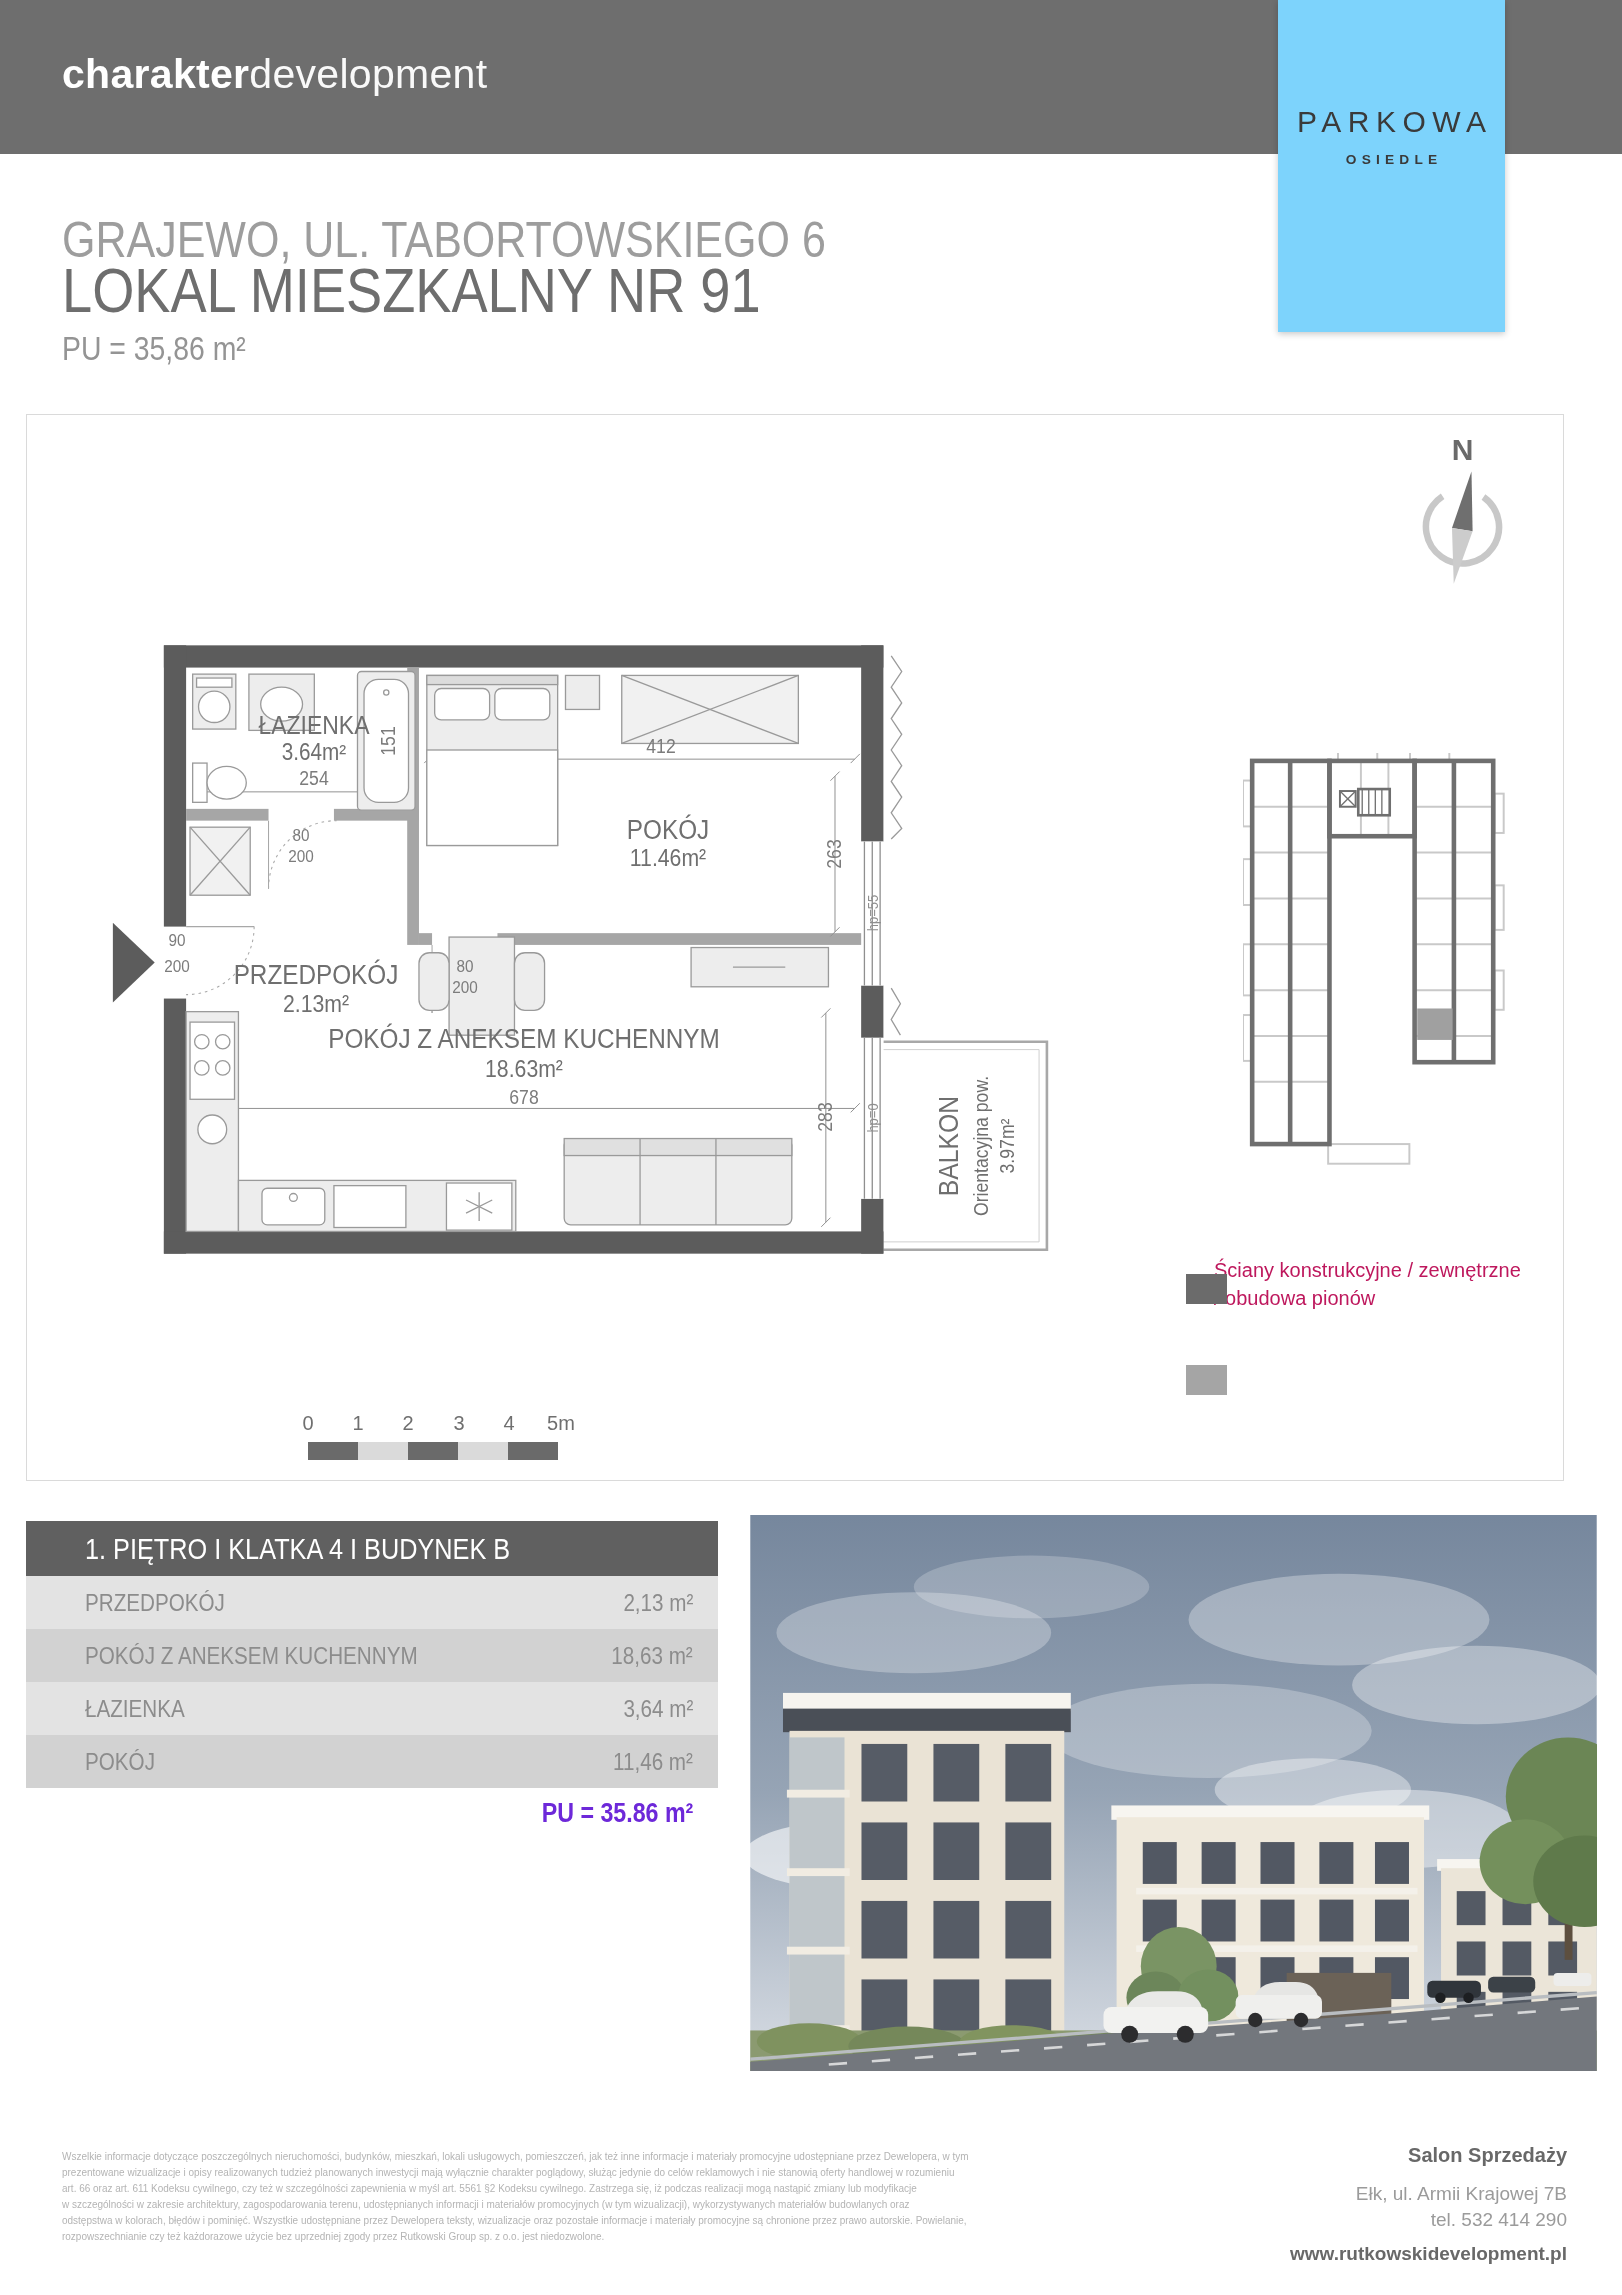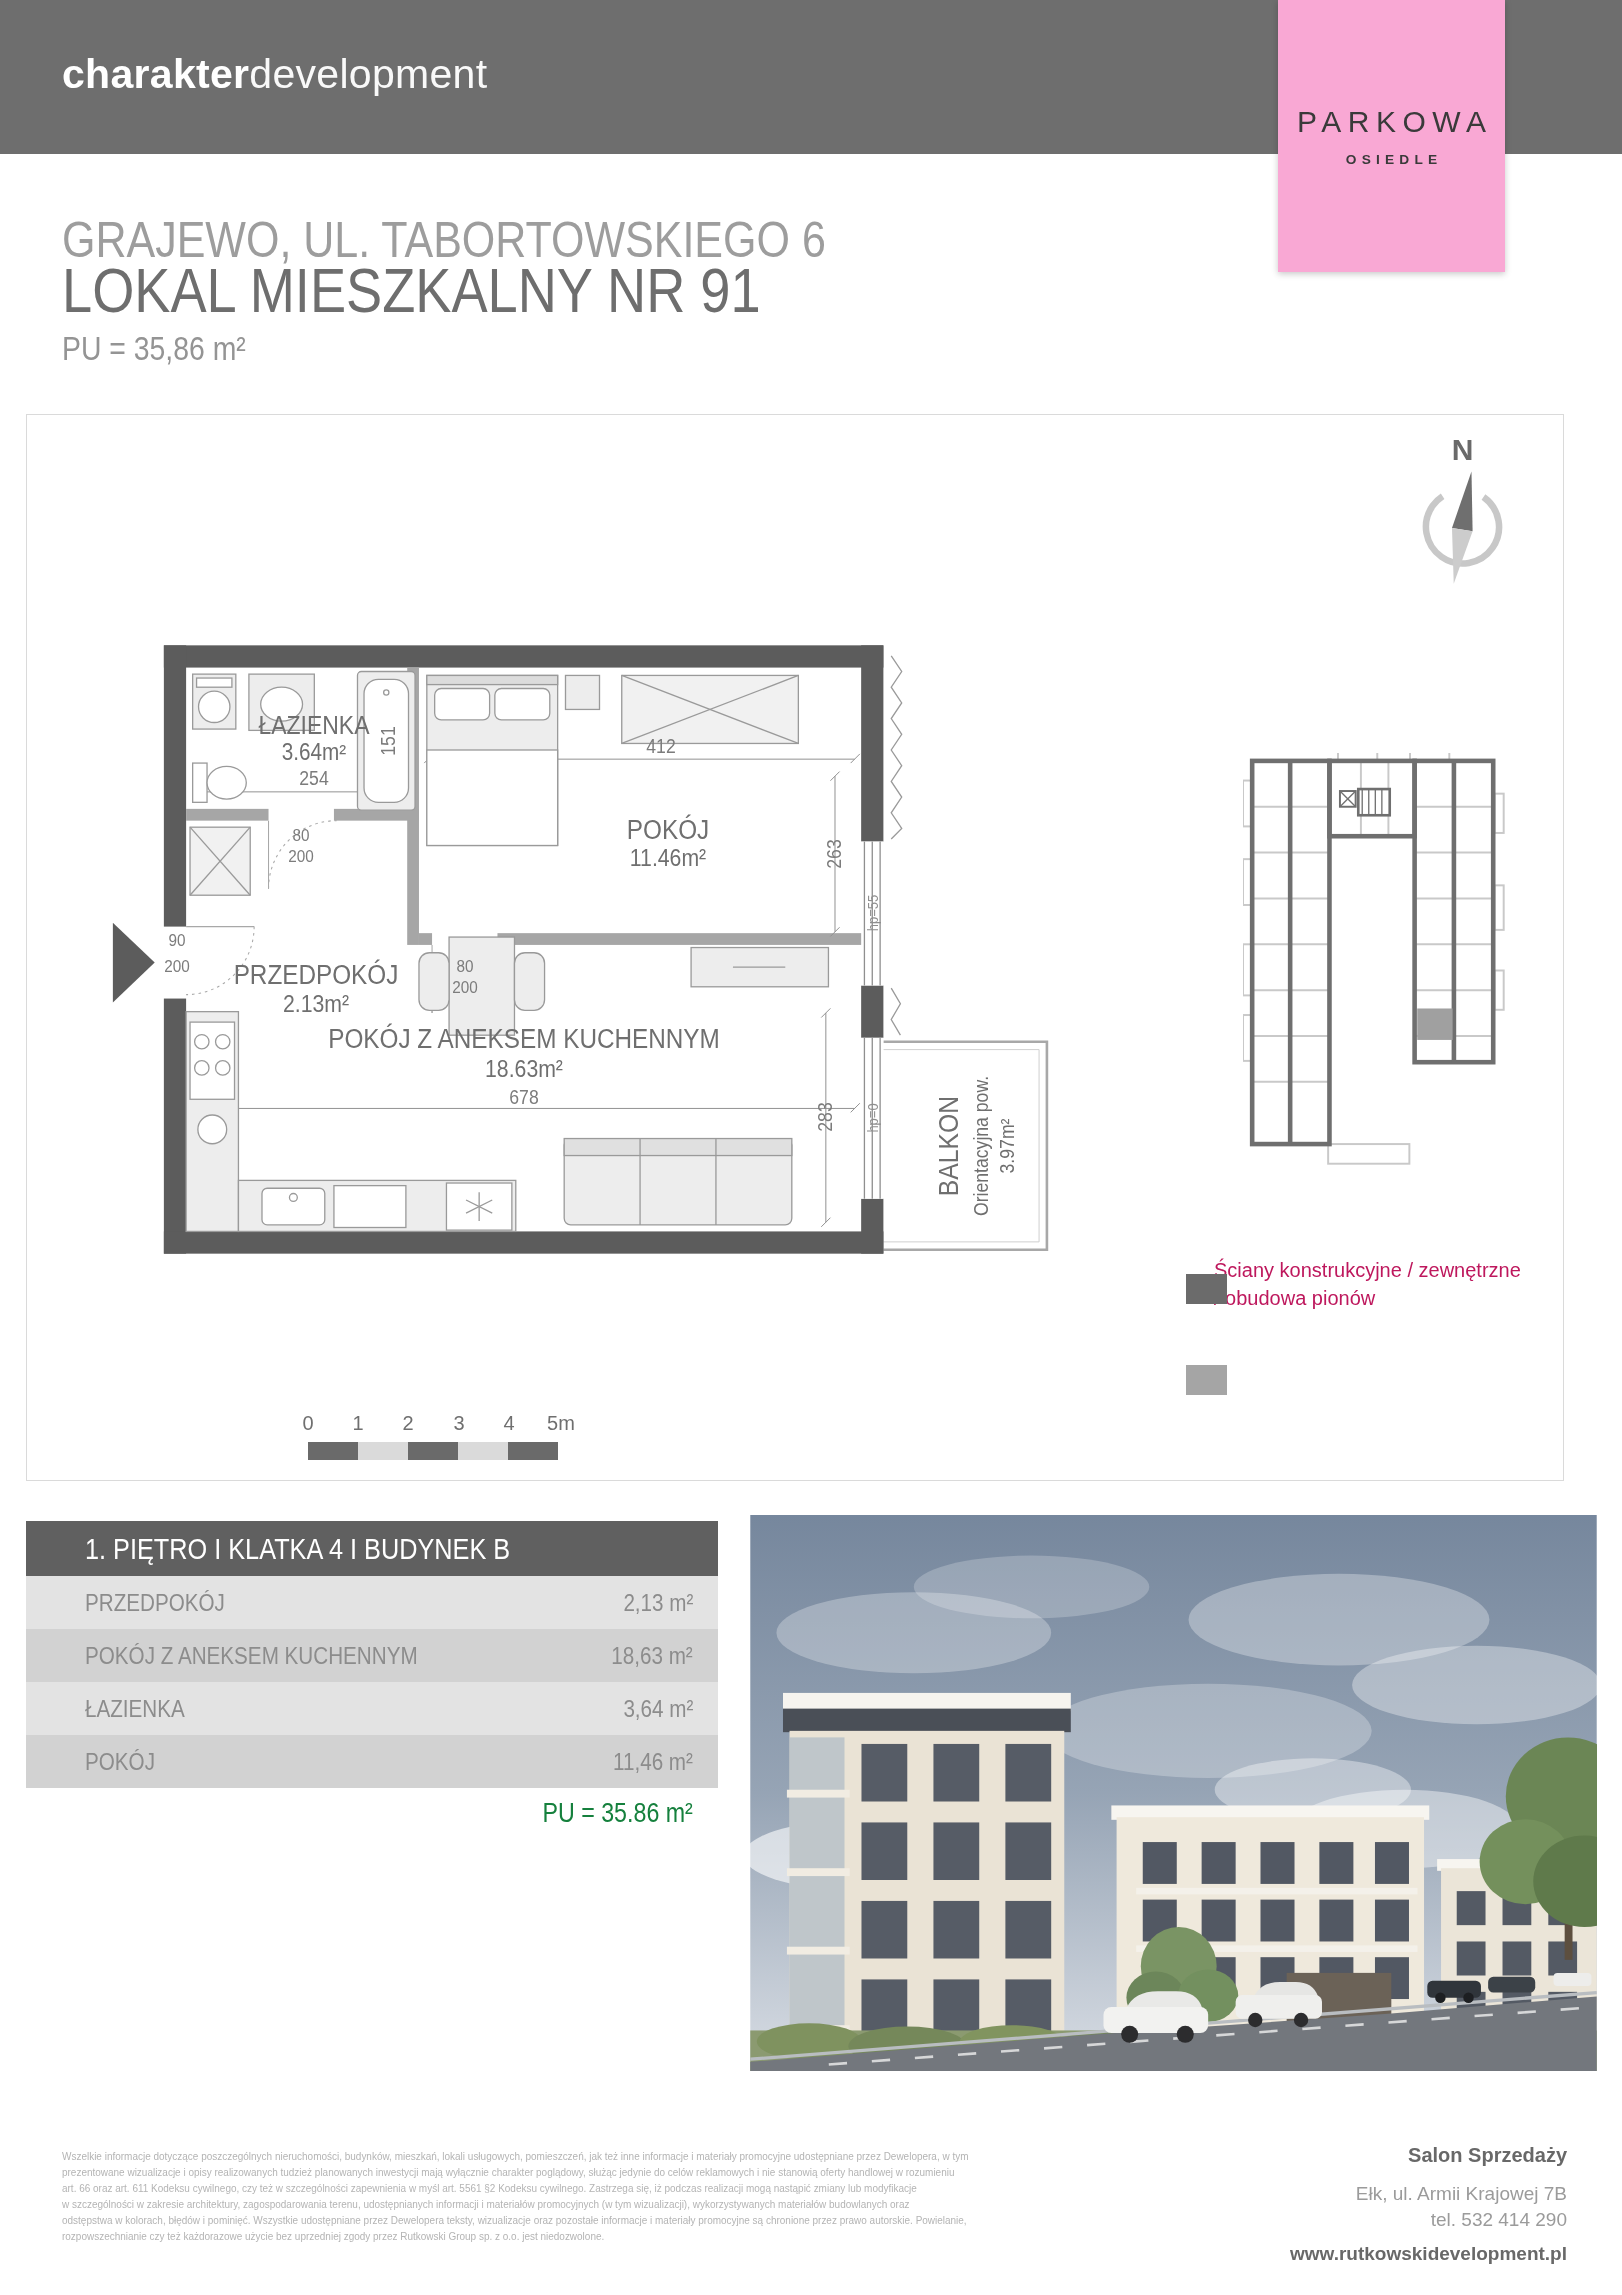--- a/index.html
+++ b/index.html
@@ -8,21 +8,21 @@
   .abs{position:absolute}
   .nw{white-space:nowrap}
   .condL{display:inline-block;transform:scaleX(.86);transform-origin:0 50%;white-space:nowrap}
   .condR{display:inline-block;transform:scaleX(.86);transform-origin:100% 50%;white-space:nowrap}
 
   
   .band{left:0;top:0;width:1622px;height:154px;background:#6e6e6e}
   .logo{left:62px;top:51px;font-size:41px;color:#fff;letter-spacing:0.3px}
   .logo b{font-weight:700}
   .logo span.lt{font-weight:400;opacity:.96}
-  .brandcard{left:1278px;top:0;width:227px;height:272px;background:#f9a8d4;
+  .brandcard{left:1278px;top:0;width:227px;height:332px;background:#7dd3fc;
              box-shadow:0 2px 6.5px rgba(0,0,0,.22)}
   .brandname{left:0;top:105px;width:227px;text-align:center;font-size:30px;color:#3a3a3a;
              letter-spacing:6.5px;text-indent:6.5px}
   .brandsub{left:0;top:152px;width:227px;text-align:center;font-size:13.7px;font-weight:700;
             color:#3a3a3a;letter-spacing:5.2px;text-indent:5.2px}
 
   
   .addr{left:62px;top:211px;font-size:50px;color:#9d9d9d}
   .unit{left:62px;top:254px;font-size:63px;color:#6e6e6e}
   .putitle{left:62px;top:330px;font-size:33px;font-weight:400;color:#949494}
@@ -60,21 +60,21 @@
   .sgd{background:#6a6a6a}.sgl{background:#dadada}
 
   
   .thead{left:26px;top:1521px;width:692px;height:55px;background:#606060;color:#fff;
          font-size:29.4px;display:flex;align-items:center;padding-left:59px;box-sizing:border-box}
   .trow{left:26px;width:692px;height:53px;display:flex;align-items:center;
         justify-content:space-between;padding:0 25px 0 59px;box-sizing:border-box;
         font-size:24px;color:#8c8c8c}
   .rl{background:#e3e3e3}.rd{background:#d2d2d2}
   .ptotal{left:26px;top:1798px;width:692px;text-align:right;padding-right:25px;
-          box-sizing:border-box;font-size:27px;font-weight:400;color:#15803d}
+          box-sizing:border-box;font-size:27px;font-weight:700;color:#6d28d9}
 
   .photo{left:750px;top:1515px;width:847px;height:556px;overflow:hidden}
 
   
   .disc{left:62px;top:2148px;width:916px;font-size:10.5px;line-height:16px;color:#b4b4b4}
   .disc div{white-space:nowrap;transform:scaleX(.95);transform-origin:0 50%}
   .contact{left:0;top:2144px;width:1567px;text-align:right;color:#9b9b9b}
   .ct{font-size:20px;font-weight:700;color:#686868;margin-bottom:14.4px}
   .ca,.cp{font-size:19px;line-height:26px}
   .cw{font-size:19px;font-weight:700;color:#686868;margin-top:9.2px}

